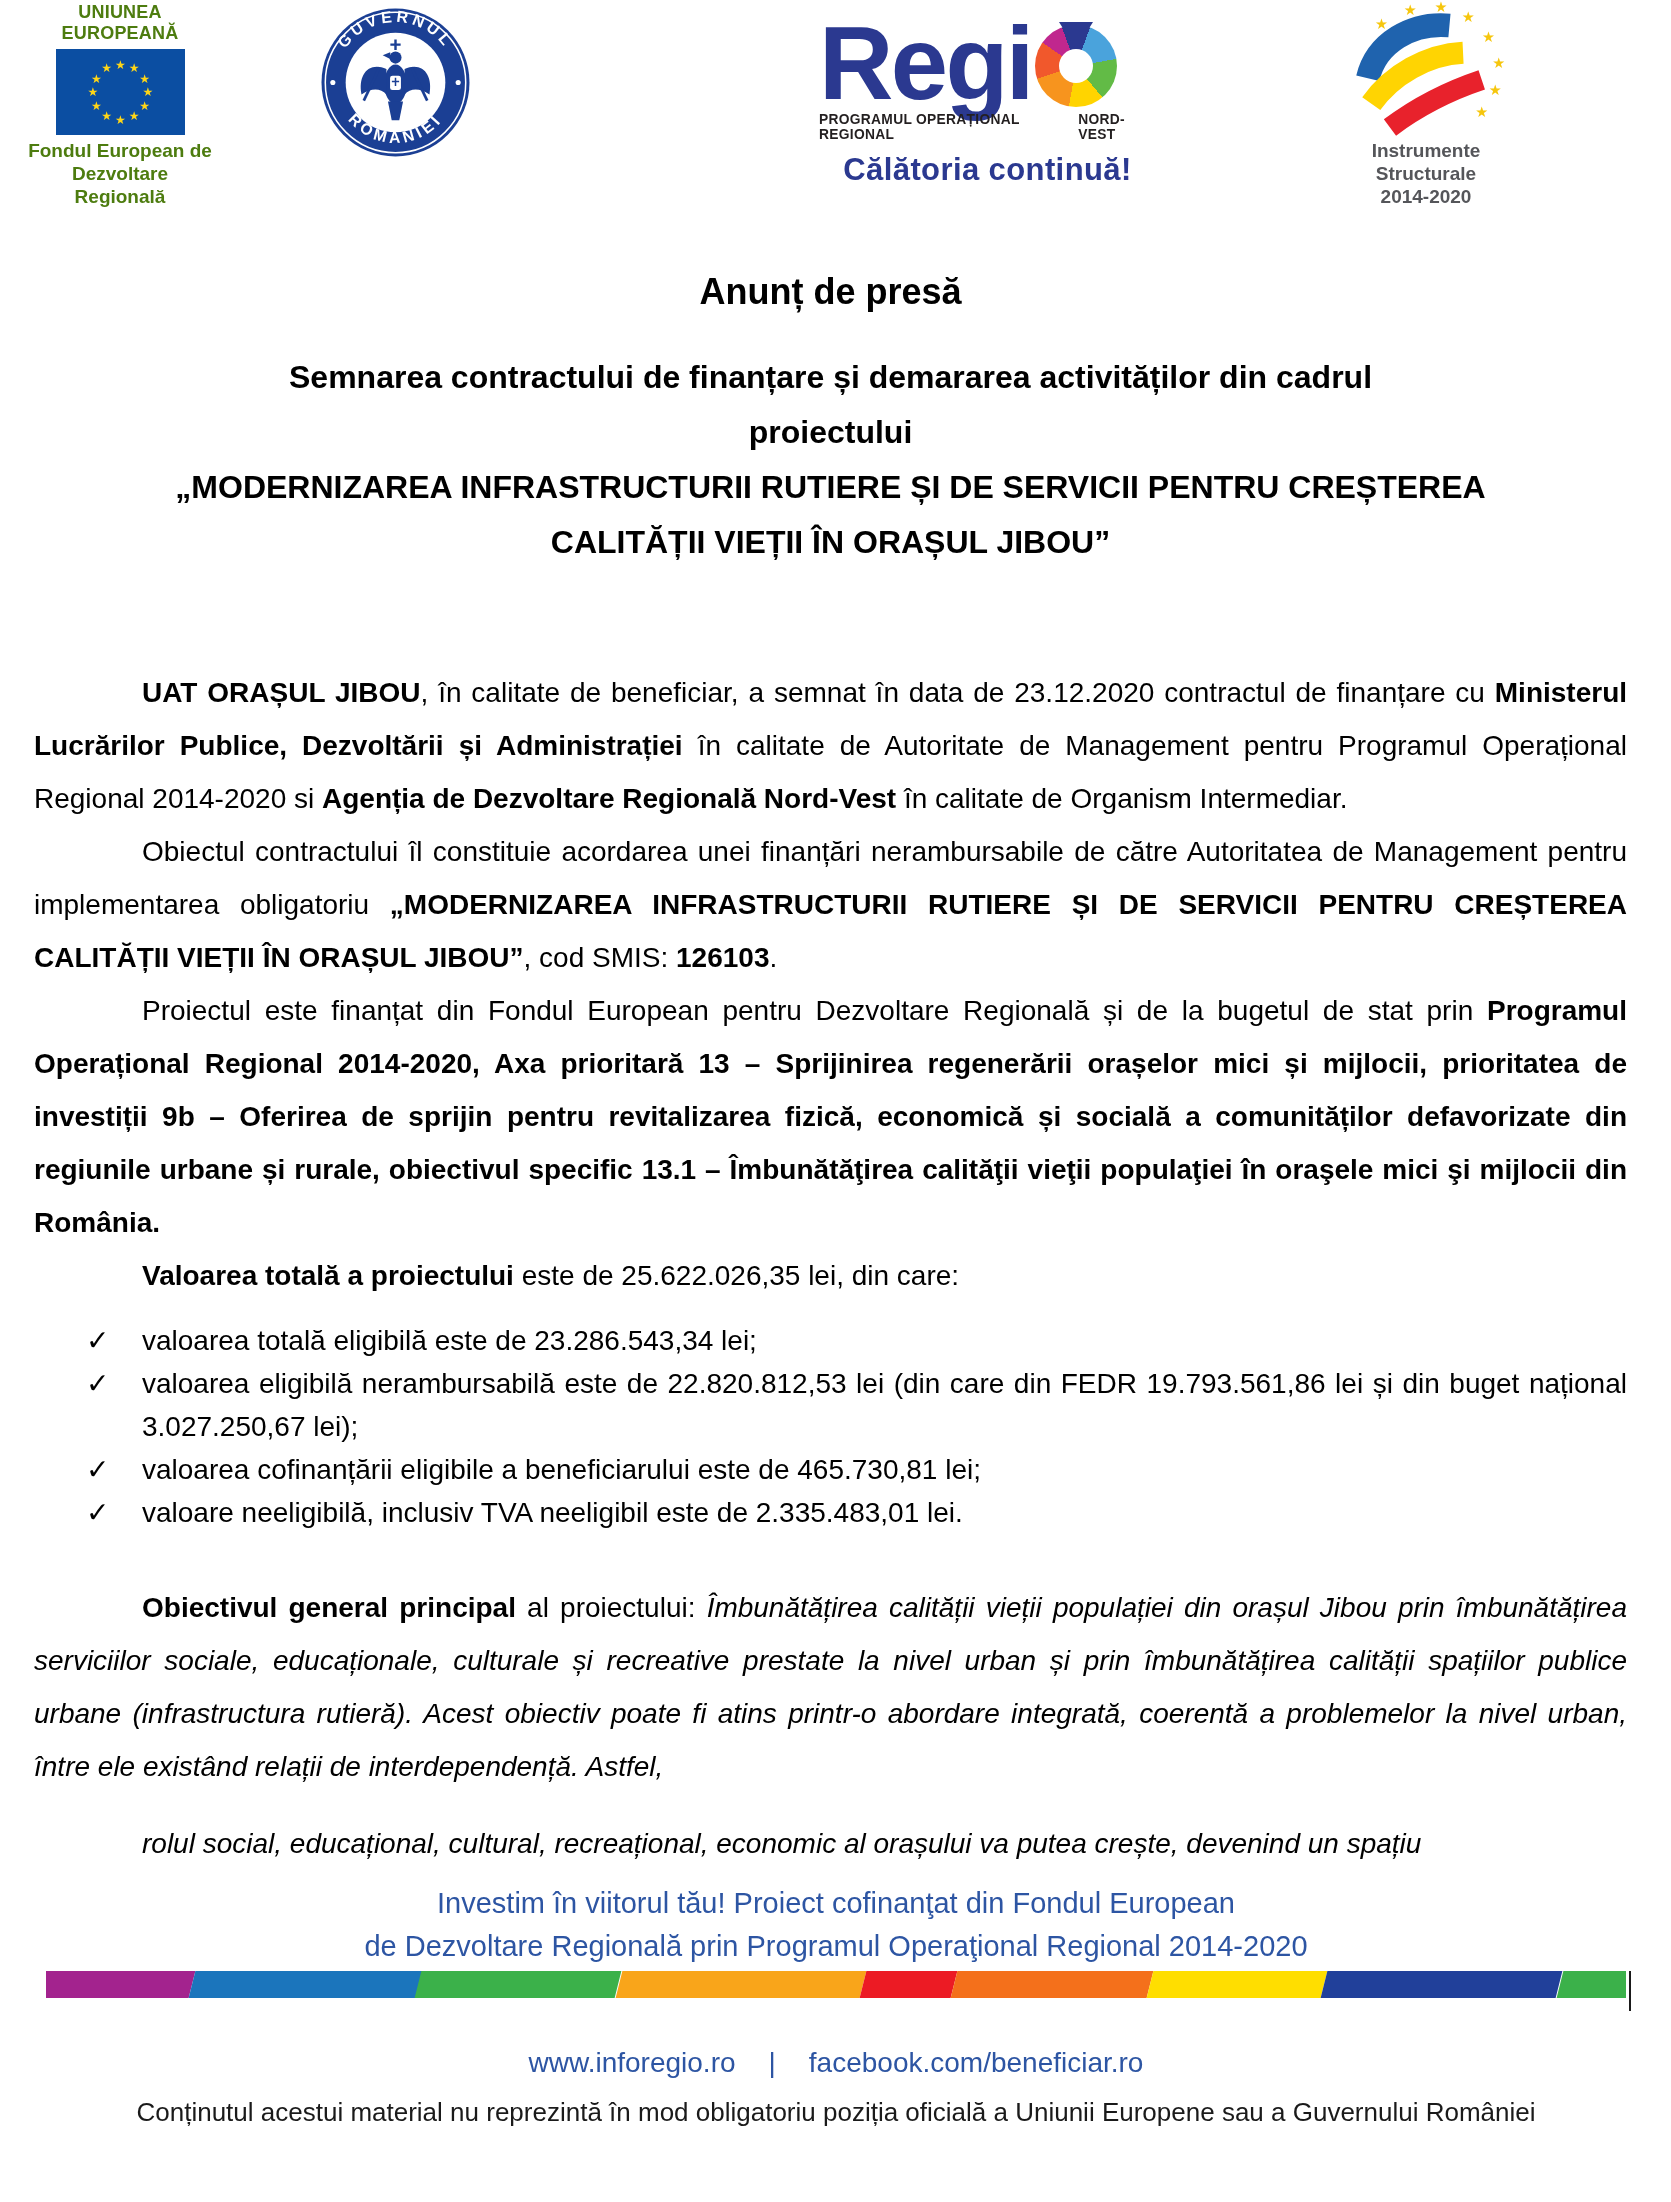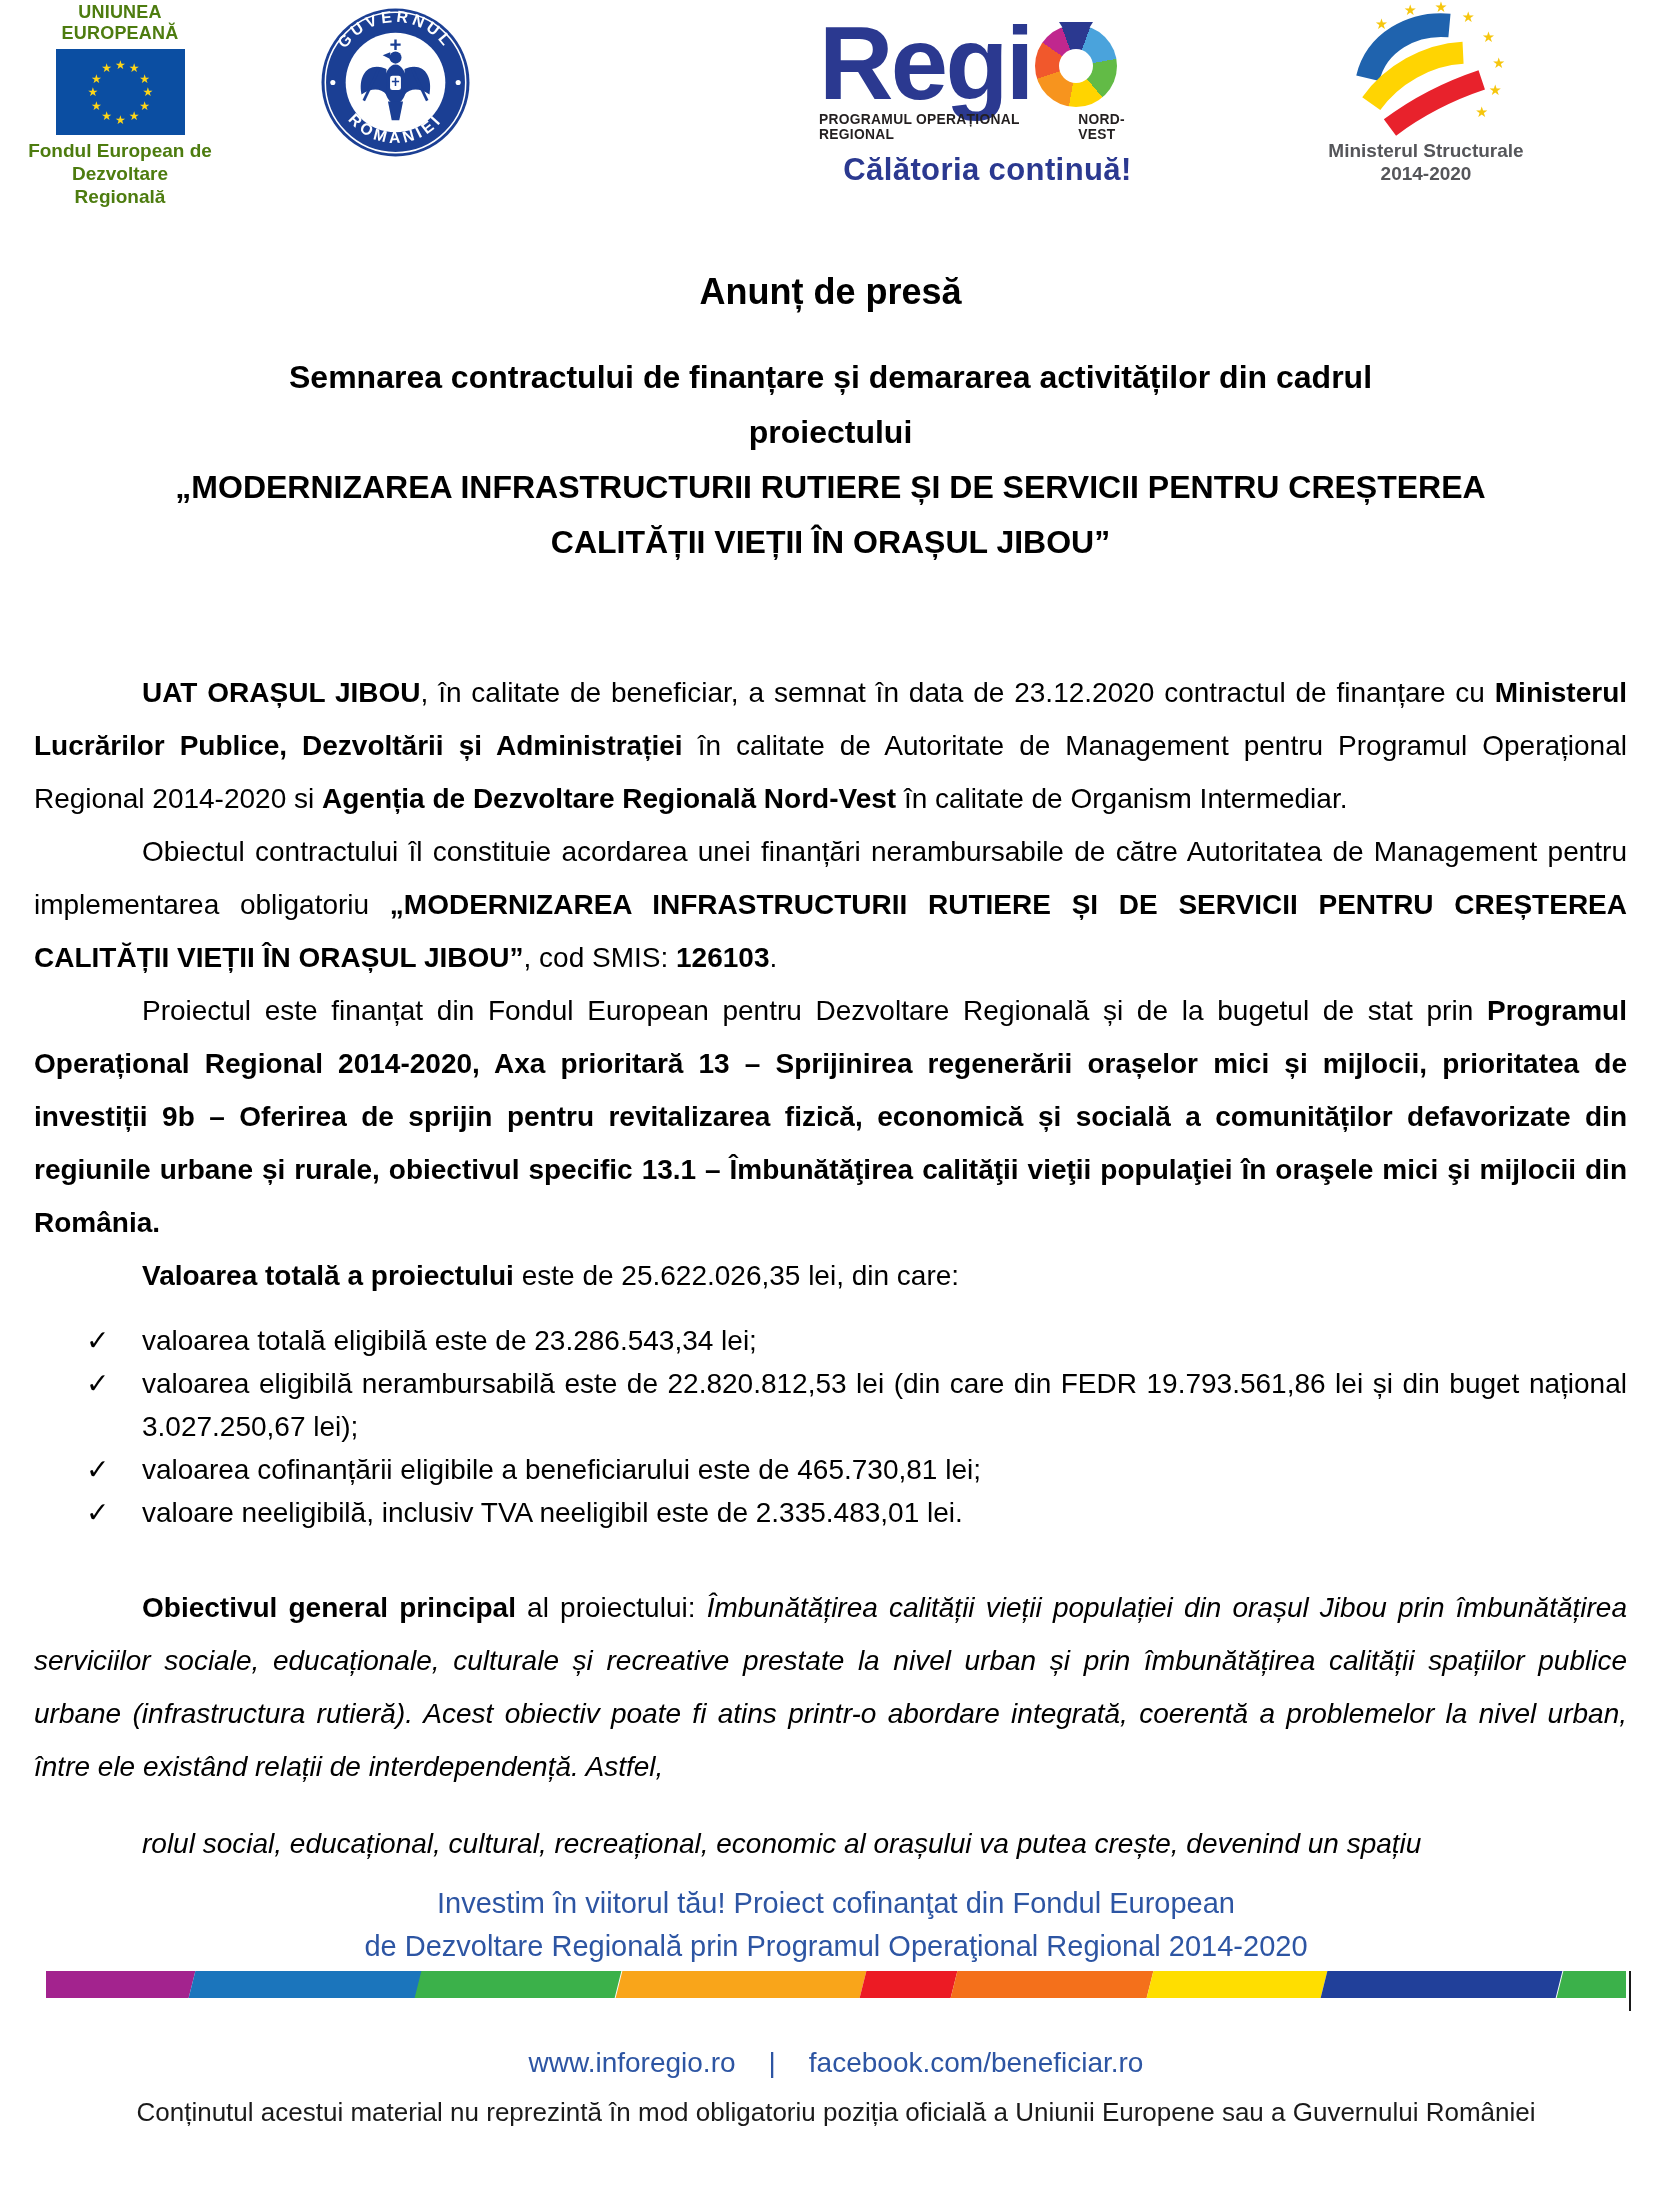--- a/index.html
+++ b/index.html
@@ -142,21 +142,21 @@
           <text x="178" y="50">★</text>
           <text x="190" y="80">★</text>
         <text x="186" y="112">★</text>
           <text x="170" y="138">★</text>
       </g>
       <path d="M36,92 C46,50 88,26 132,30" stroke="#1f63ae" stroke-width="28" fill="none"></path>
       <path d="M40,122 C64,88 106,64 148,62" stroke="#ffd402" stroke-width="26" fill="none"></path>
       <path d="M62,150 C94,126 134,106 170,94" stroke="#e8222c" stroke-width="24" fill="none"></path>
     </svg>
     <div class="is-text">
-      <div>Ministerul Structurale</div>
+      <div>Instrumente Structurale</div>
       <div>2014-2020</div>
     </div>
   </div>
 </header>
 
 <main class="doc-main">
 
   <h1 class="doc-title">Anunț de presă</h1>
 
   <div class="doc-subtitle">

